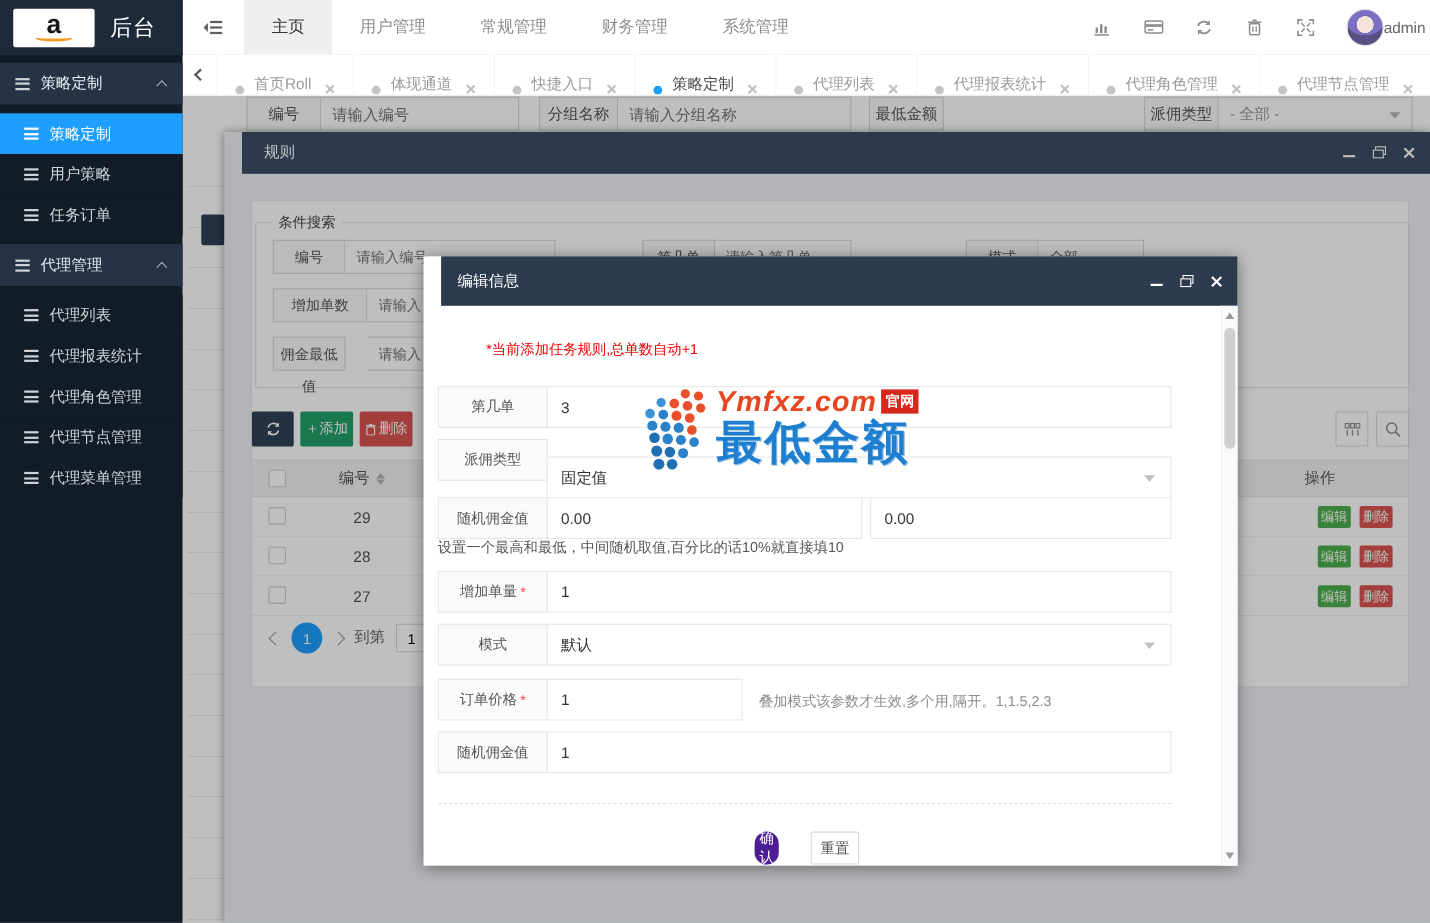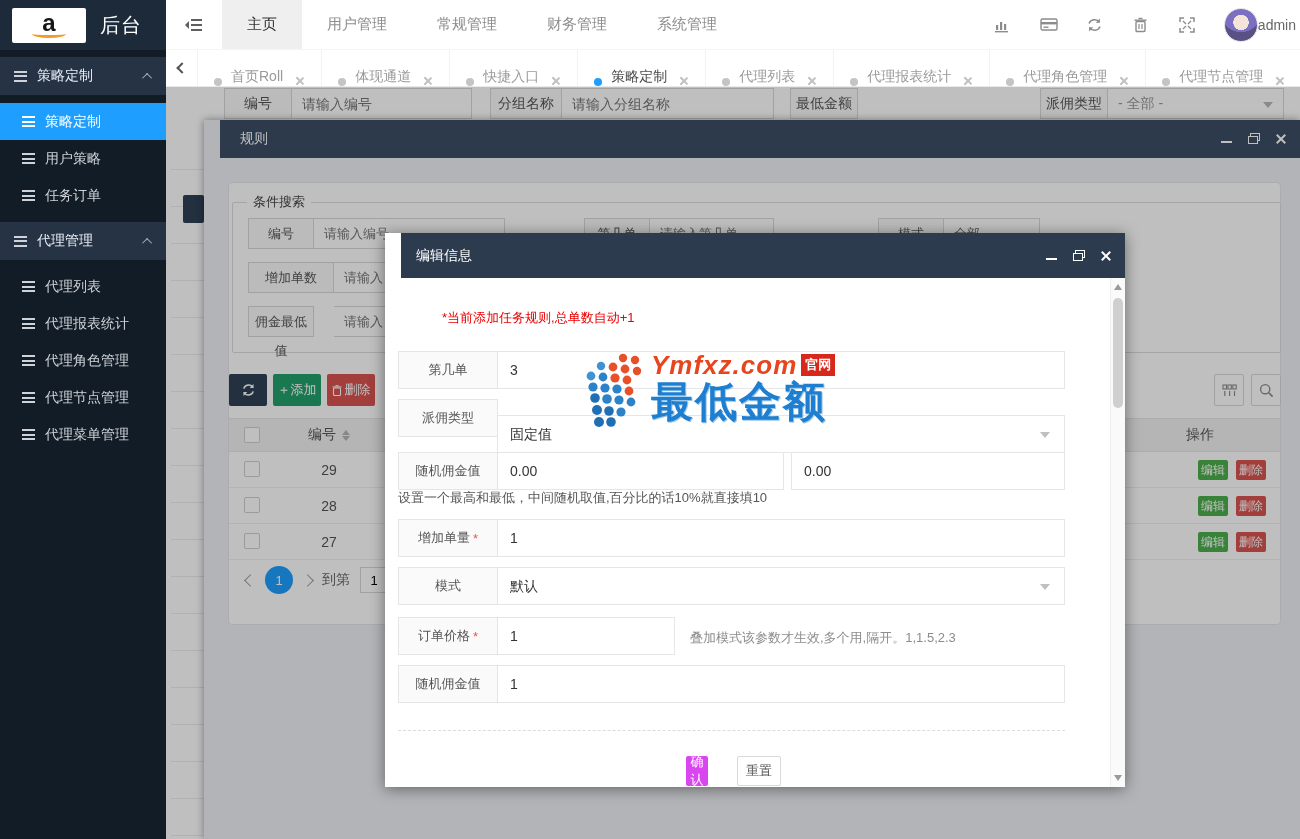--- a/index.html
+++ b/index.html
@@ -113,21 +113,21 @@
   .modal2 .modal-header { height:45px; background:#2d3b4f; padding-left:15px; }
   .modal2 .wc-max::after { background:#2d3b4f; }
   .m2-note { position:absolute; left:13px; top:76px; color:#ec0000; font-size:13px;margin-left:44px; }
   .fr-label { position:absolute; left:13px; width:100px; height:38px; background:#fafafa; border:1px solid #e6e6e6; display:flex; align-items:center; justify-content:center; color:#555; font-size:13px; gap:3px; }
   .req { color:#ff4d4f; font-size:13px; }
   .fr-input { position:absolute; height:38px; border:1px solid #e6e6e6; padding:0 12px; font-size:14px; color:#333; font-family:inherit; background:#fff; }
   .fr-select { position:absolute; left:112px; width:568px; height:38px; border:1px solid #e6e6e6; line-height:36px; padding:0 12px; color:#333; font-size:14px; background:#fff; cursor:pointer; }
   .fr-caret { position:absolute; right:14px; top:16px; width:0; height:0; border-left:5px solid transparent; border-right:5px solid transparent; border-top:6px solid #c0c0c0; }
   .fr-help { position:absolute; color:#8c8c8c; font-size:13px; }
   .m2-divider { position:absolute; left:13px; width:667px; top:497px; border-top:1px dashed #dcdcdc; }
-  .btn-confirm { position:absolute; left:301px; top:523px; width:22px; height:30px; background:#d946ef; border-radius:2px; font-size:13px; }
+  .btn-confirm { position:absolute; left:301px; top:523px; width:22px; height:30px; background:#4c1d95; border-radius:12px; font-size:13px; }
   .btn-reset { position:absolute; left:352px; top:523px; width:44px; height:30px; background:#fff; border:1px solid #d9d9d9; border-radius:2px; color:#555; font-size:13px; cursor:pointer; display:inline-flex; align-items:center; justify-content:center; font-family:inherit; }
   .m2-scroll { position:absolute; right:0; top:45px; width:15px; bottom:0; background:#fafafa; border-left:1px solid #eee; }
   .sc-arrow { position:absolute; left:3px; width:0; height:0; border-left:4.5px solid transparent; border-right:4.5px solid transparent; }
   .sc-up { top:6px; border-bottom:6px solid #9a9a9a; }
   .sc-dn { bottom:6px; border-top:6px solid #9a9a9a; }
   .sc-thumb { position:absolute; left:2px; top:20px; width:10px; height:110px; background:#cfcfcf; border-radius:5px; }
 
   
   .watermark { position:absolute; left:583px; top:350px; z-index:6; display:flex; align-items:flex-start; pointer-events:none; }
   .wm-text { margin-left:4px; }

